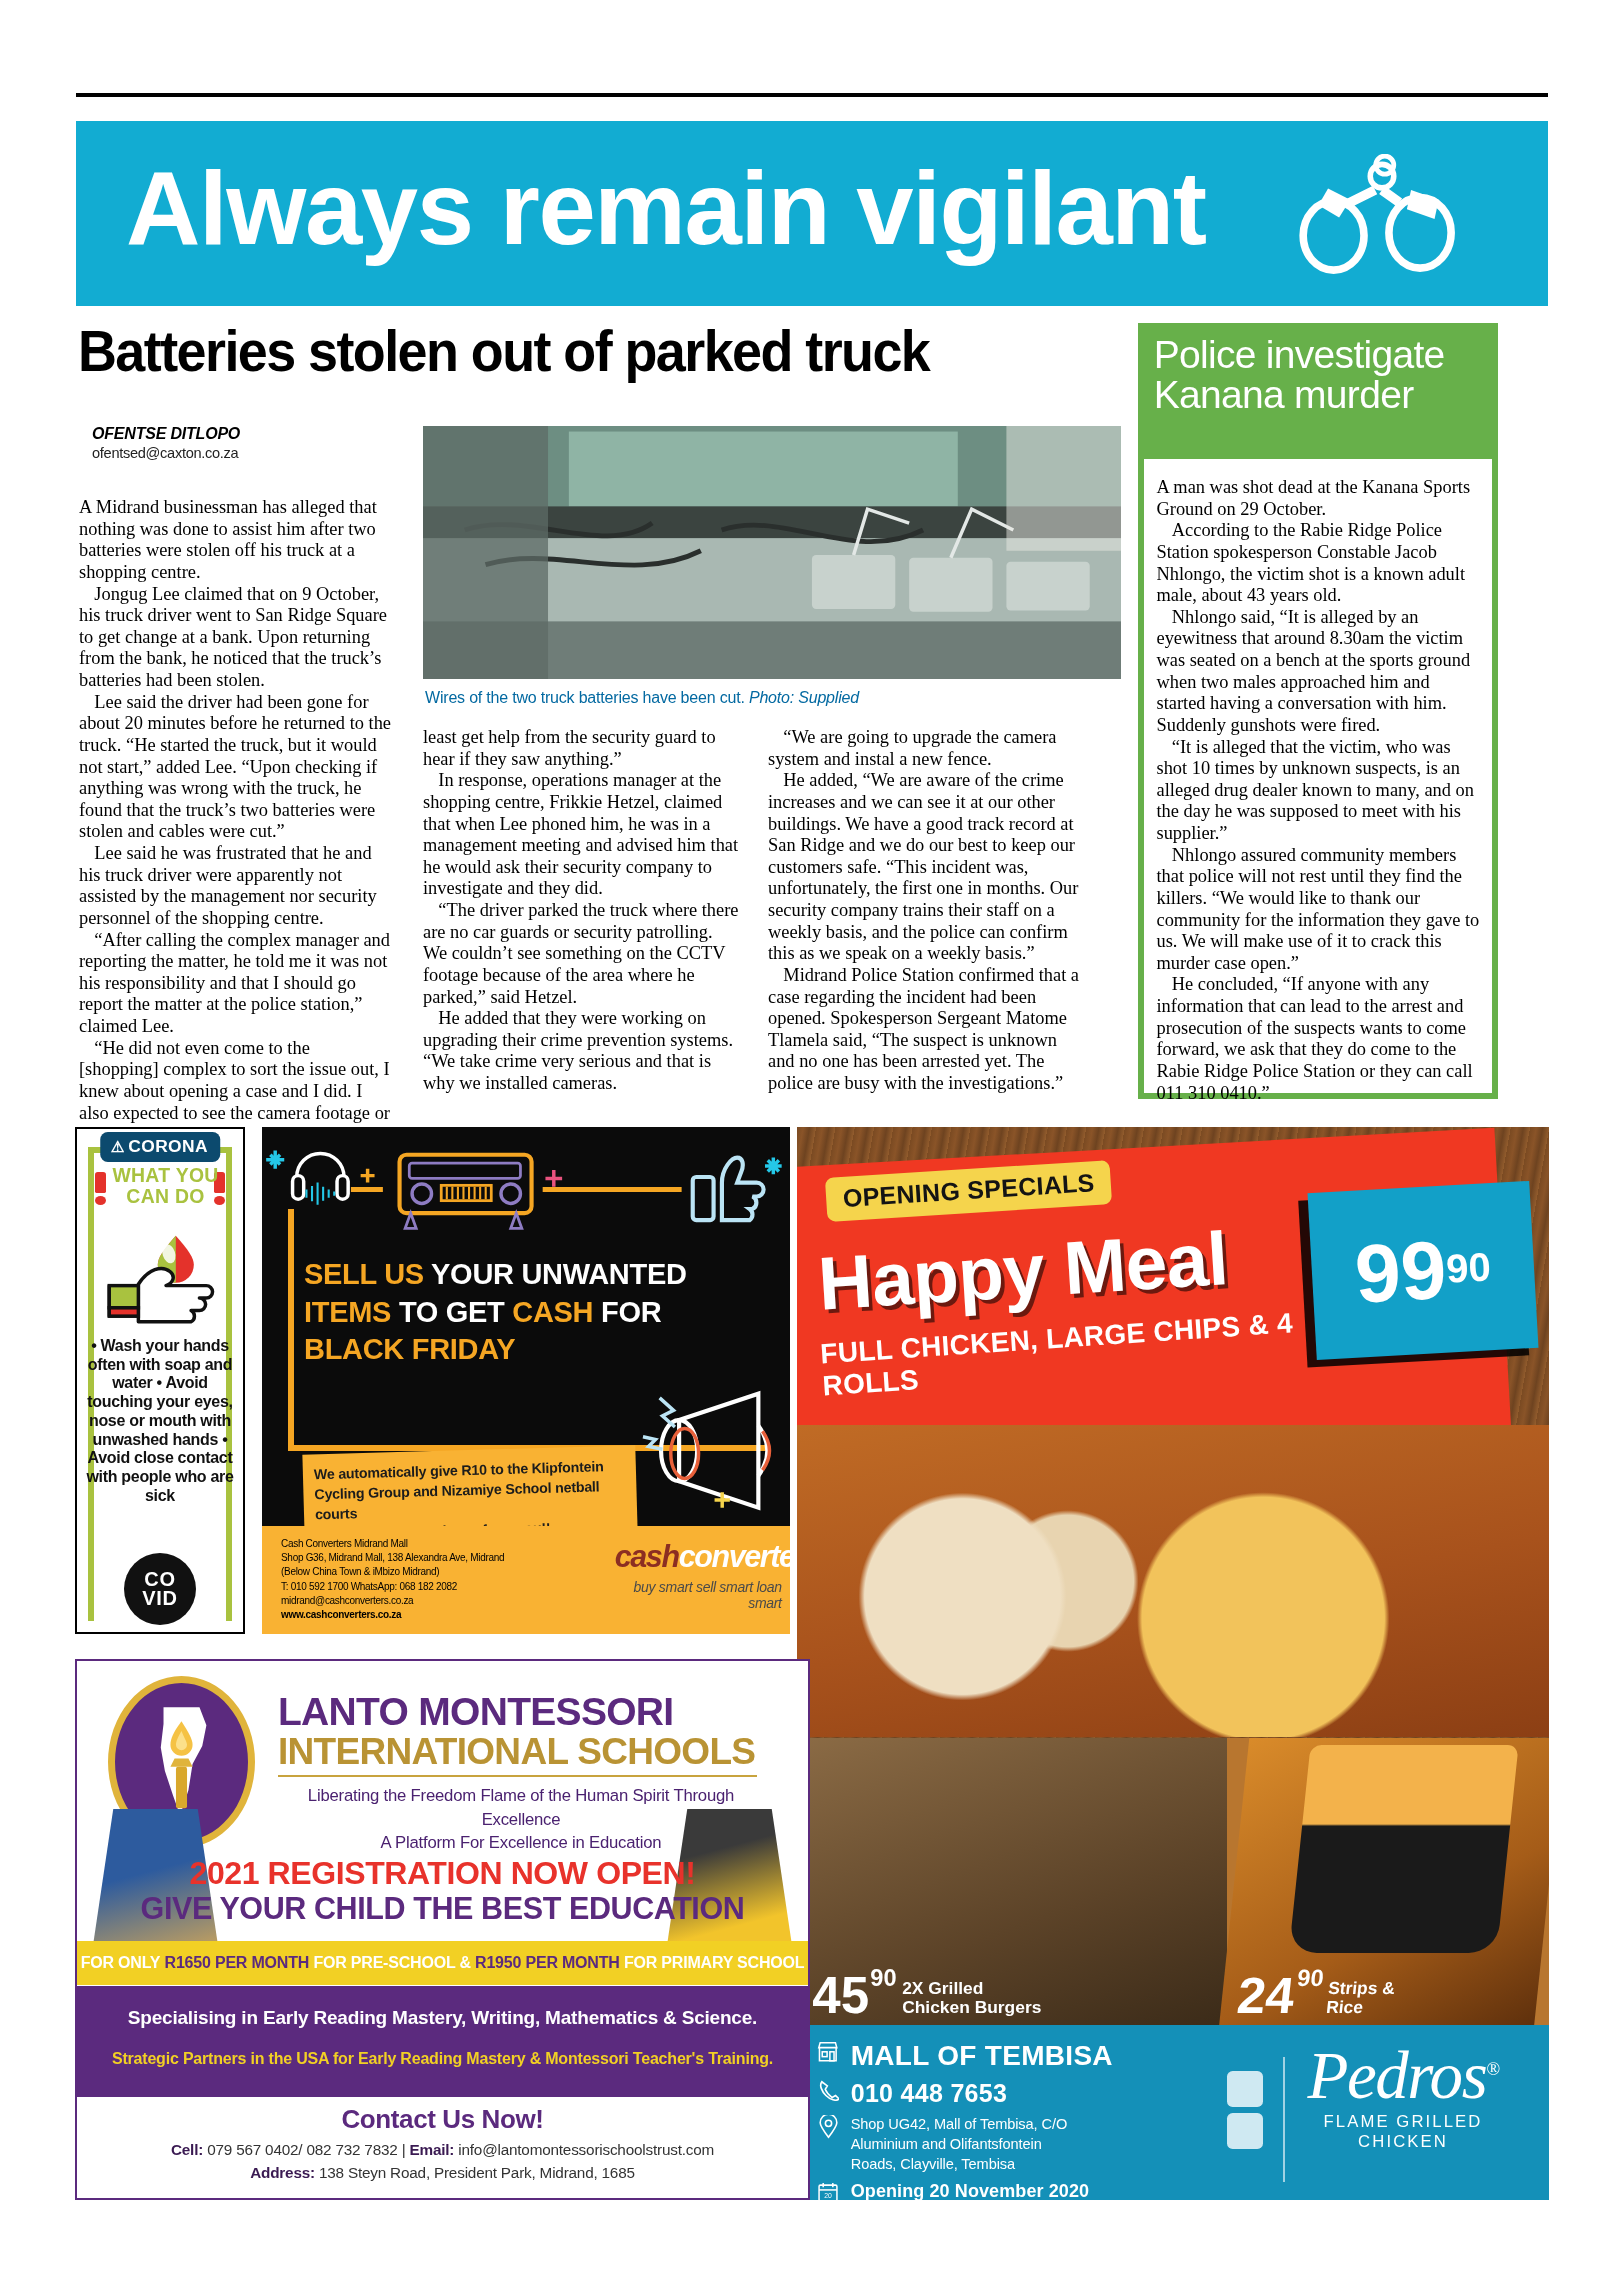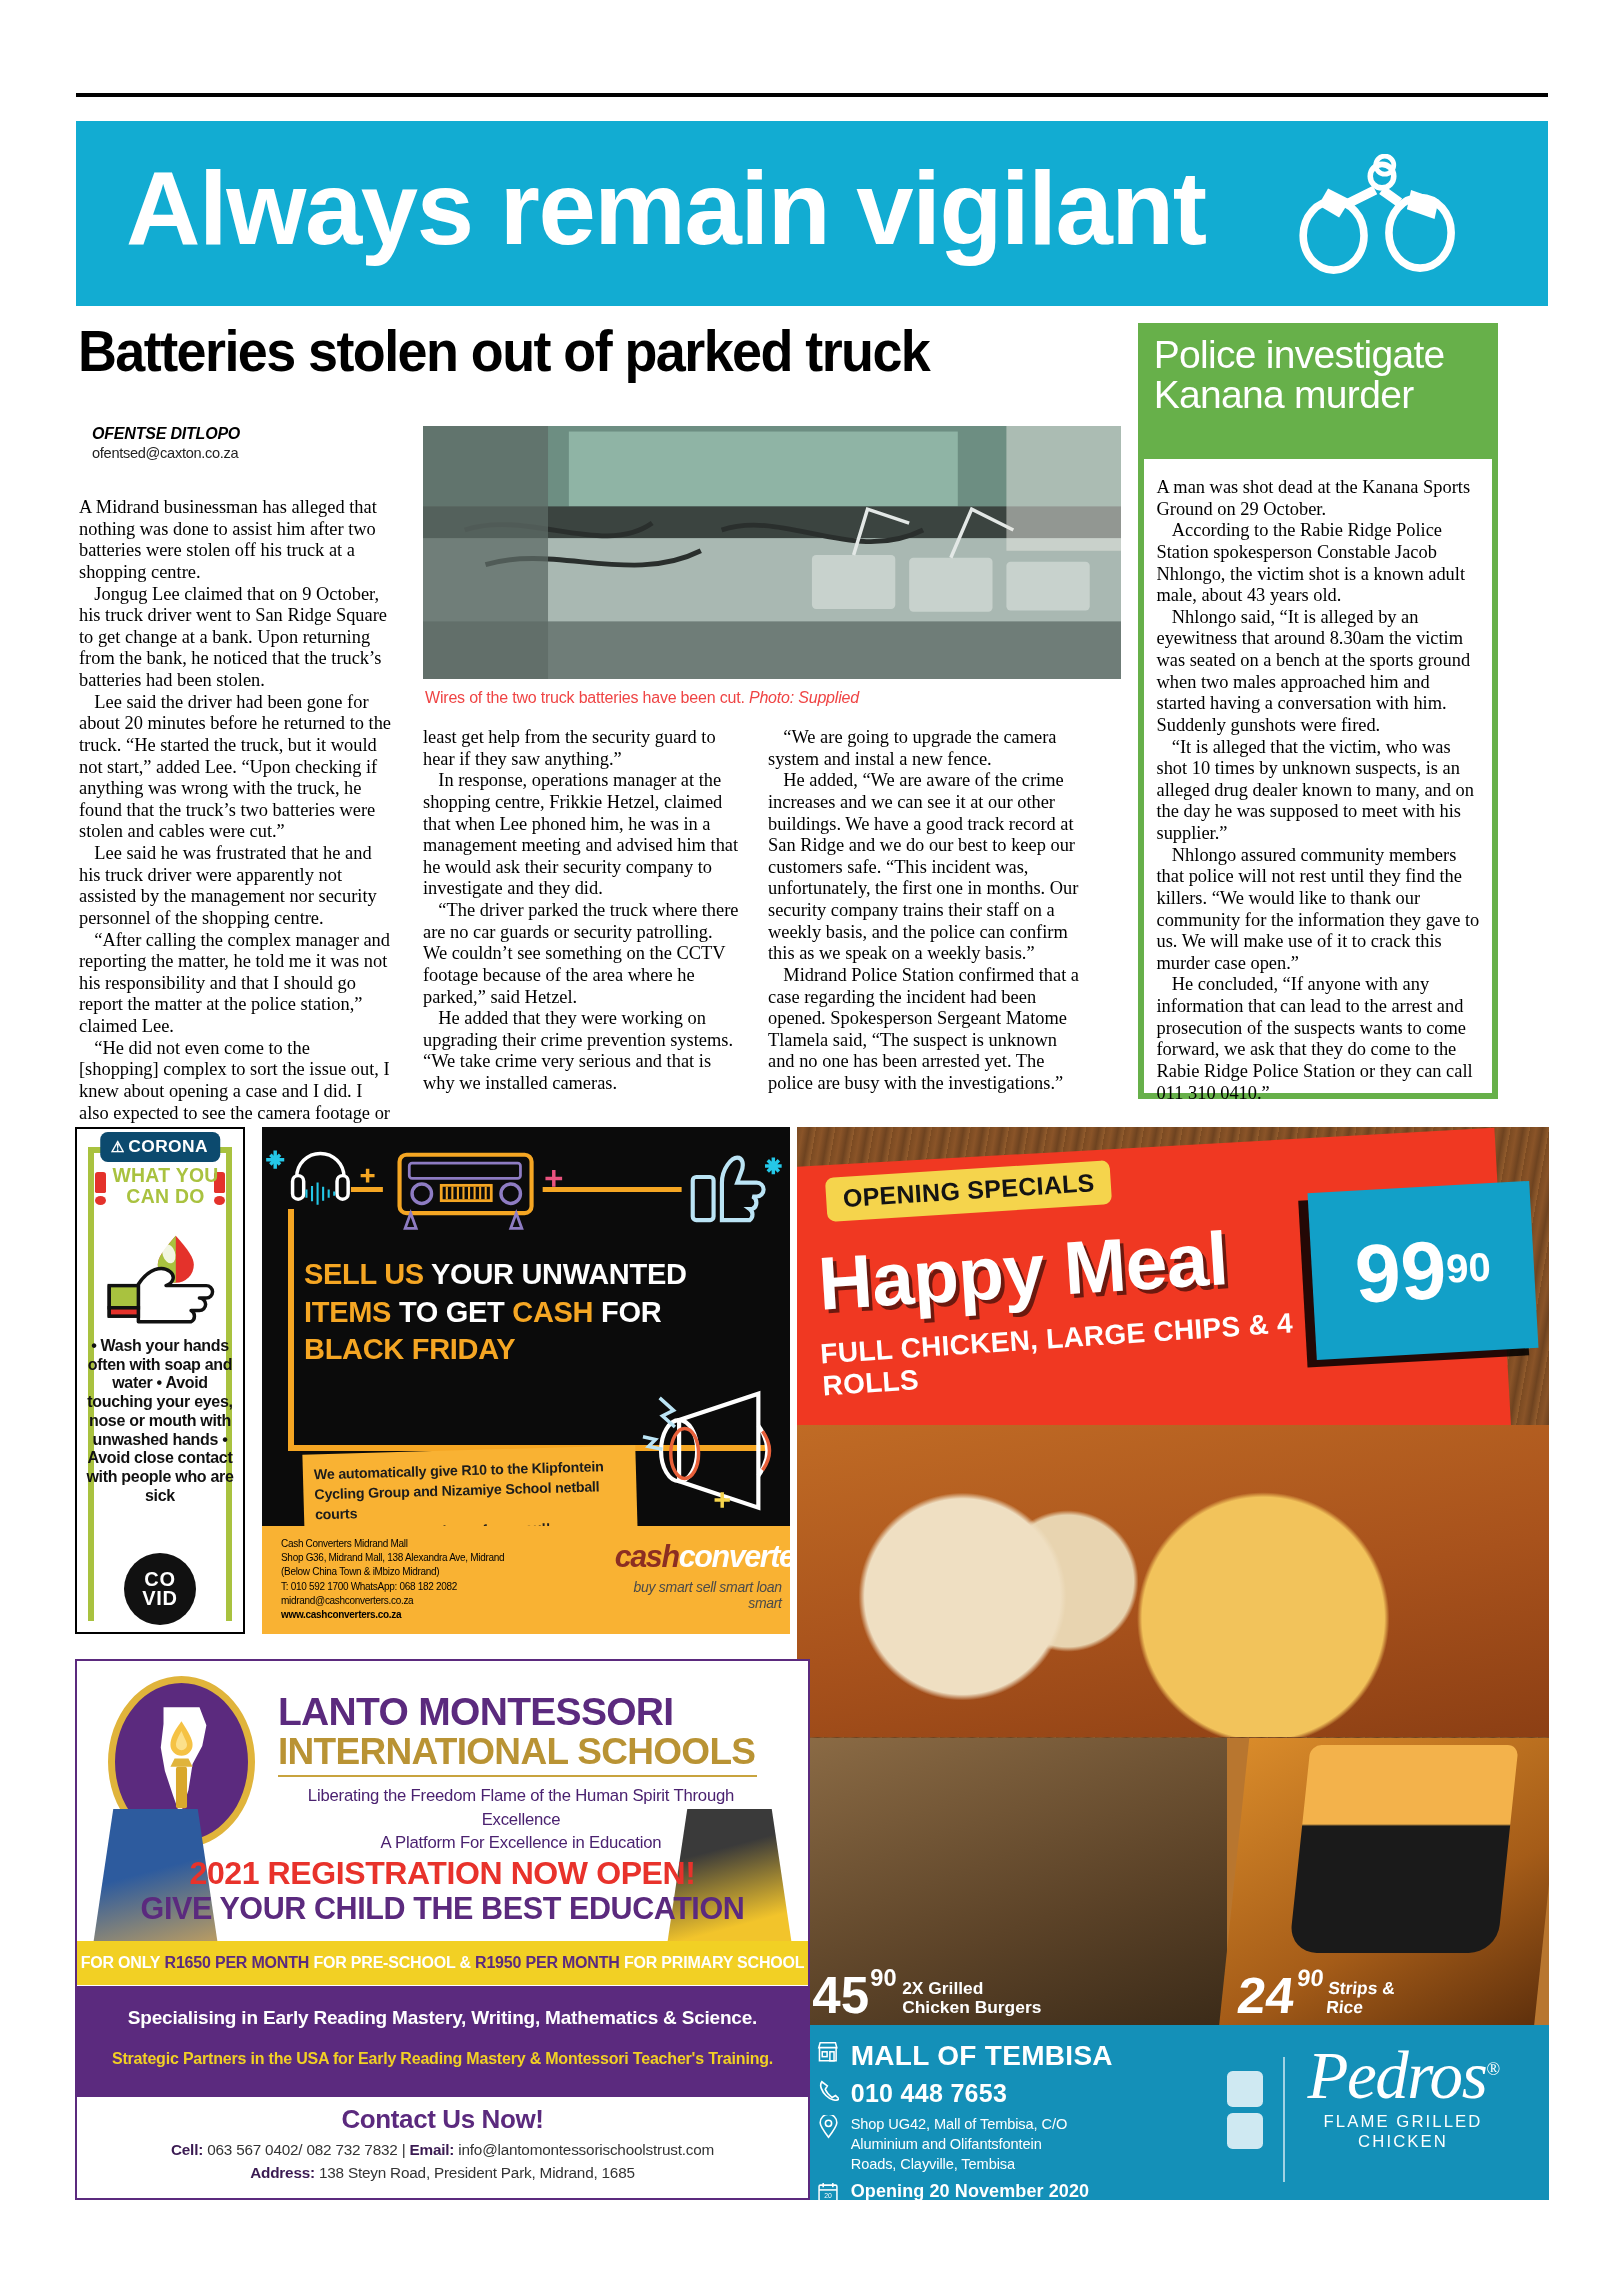--- a/index.html
+++ b/index.html
@@ -64,21 +64,21 @@
     color:#222; margin-top:2.1px; letter-spacing:-0.3px;
   }
 
   
   .art-photo {
     position:absolute; left:423px; top:426px; width:698px; height:253px;
     overflow:hidden; background:#7d8e86;
   }
   .art-caption {
     position:absolute; left:425px; top:689px; width:701px;
-    font-family:"Liberation Sans", sans-serif; font-size:16px; color:#ef4444;
+    font-family:"Liberation Sans", sans-serif; font-size:16px; color:#0369a1;
     letter-spacing:-0.2px;
   }
   .art-caption i { font-family:"Liberation Sans", sans-serif; font-style:italic; }
 
   
   .col {
     position:absolute; font-family:"Liberation Serif", serif;
     font-size:18.4px; line-height:1.175; color:#000;
     text-align:left;
   }
@@ -714,21 +714,21 @@
     </div>
 
     <div class="lanto-purple">
       <div class="lanto-spec">Specialising in Early Reading Mastery, Writing, Mathematics &amp; Science.</div>
       <div class="lanto-part">Strategic Partners in the USA for Early Reading Mastery &amp; Montessori Teacher's Training.</div>
     </div>
 
     <div class="lanto-contact">Contact Us Now!</div>
     <div class="lanto-line lanto-l1">
       <b>Cell:</b>
-      <span>063 567 0402/ 082 732 7832</span>
+      <span>079 567 0402/ 082 732 7832</span>
       <span>|</span>
       <b>Email:</b>
       <span>info@lantomontessorischoolstrust.com</span>
     </div>
     <div class="lanto-line lanto-l2">
       <b>Address:</b>
       <span>138 Steyn Road, President Park, Midrand, 1685</span>
     </div>
   </div>
 

